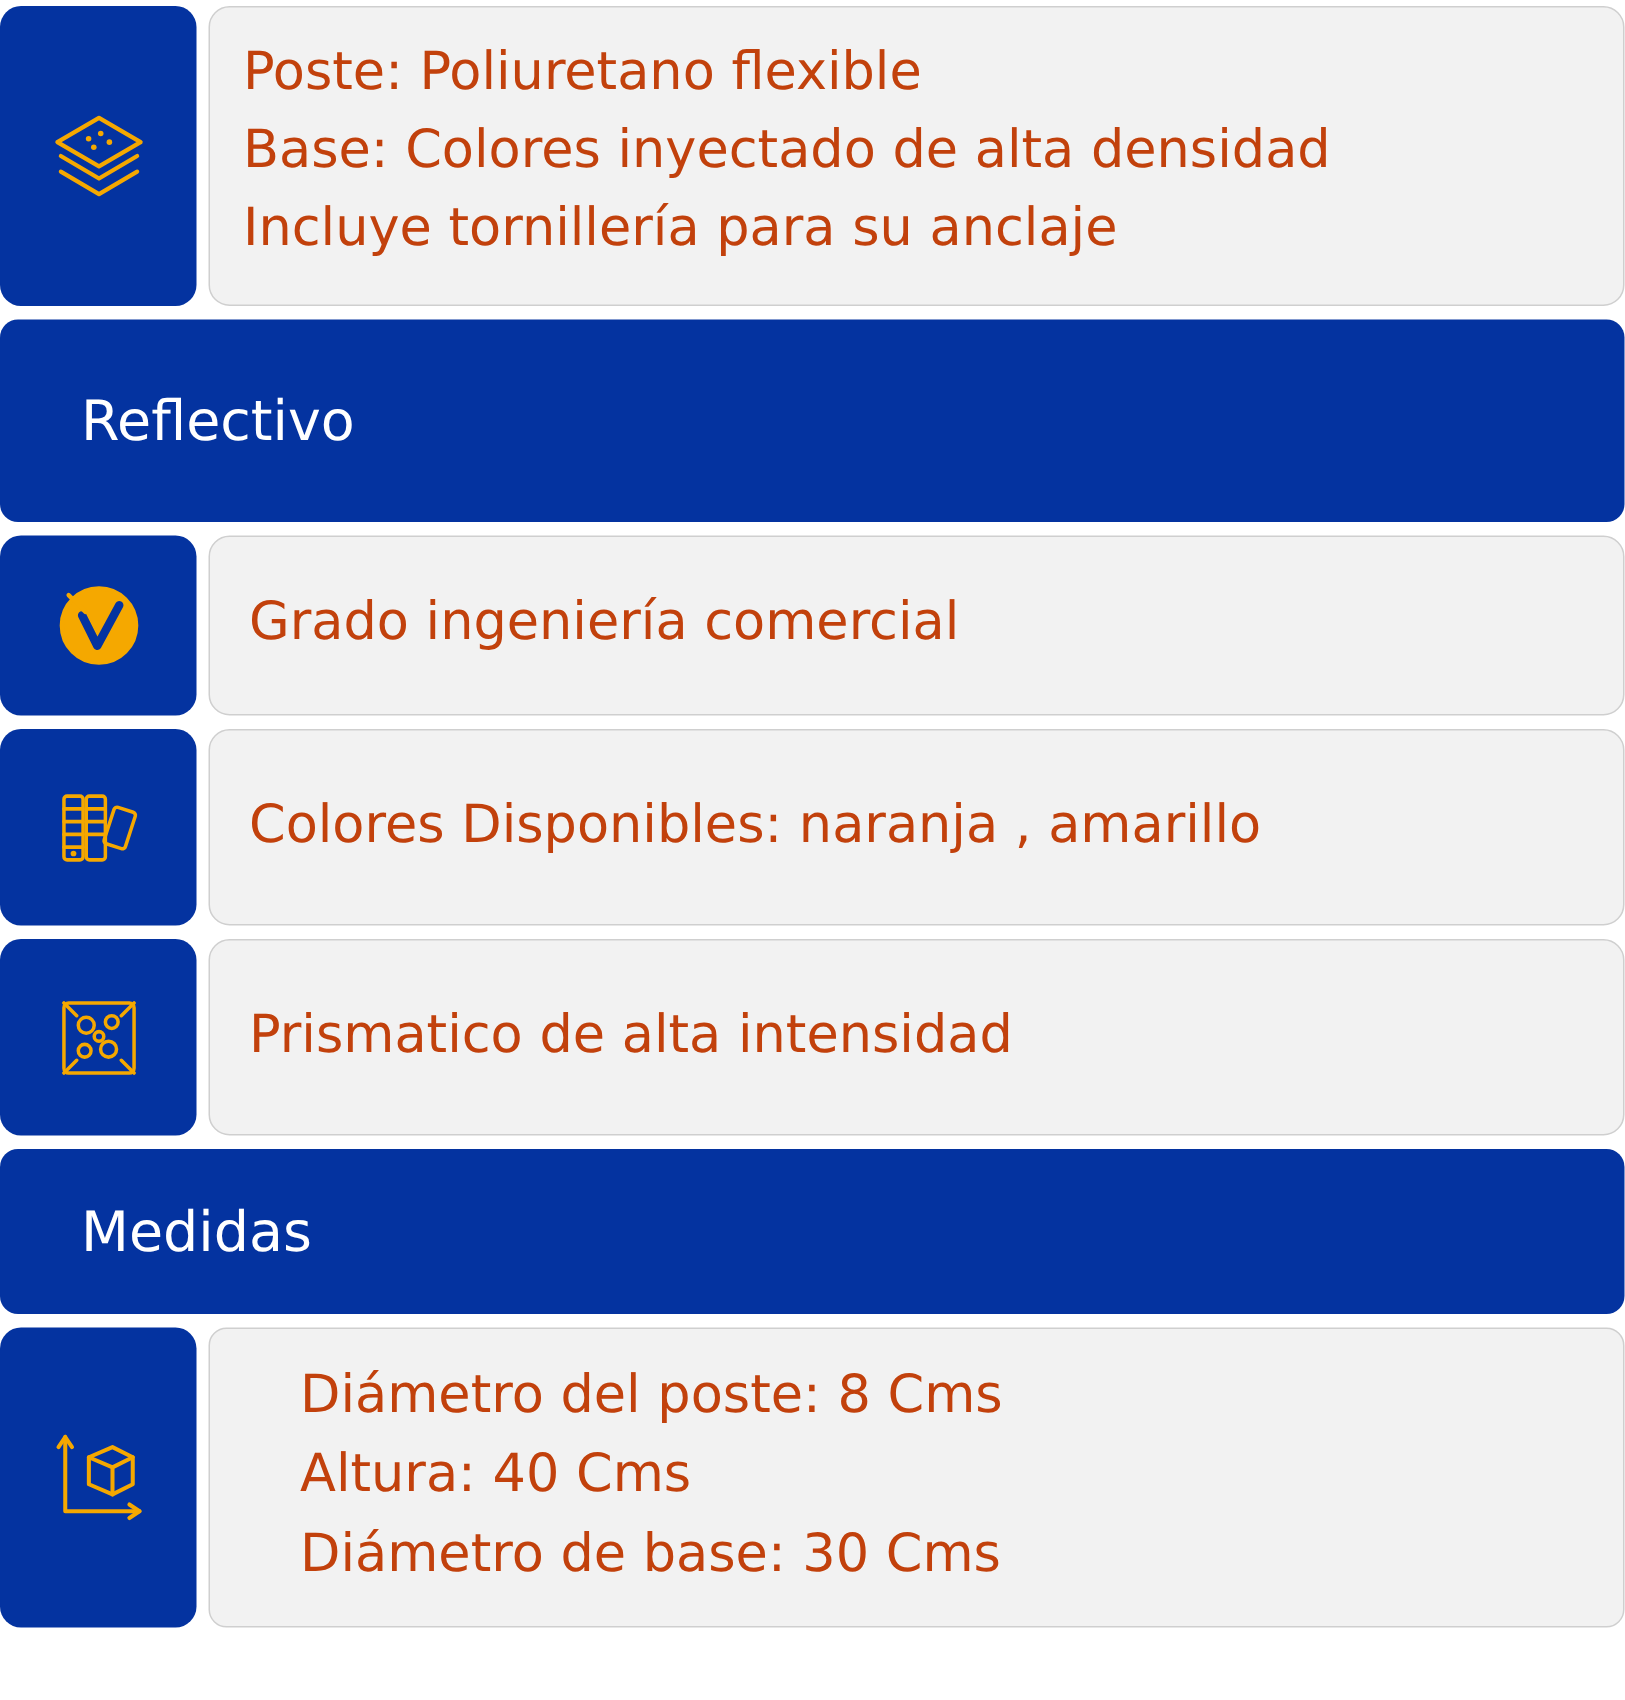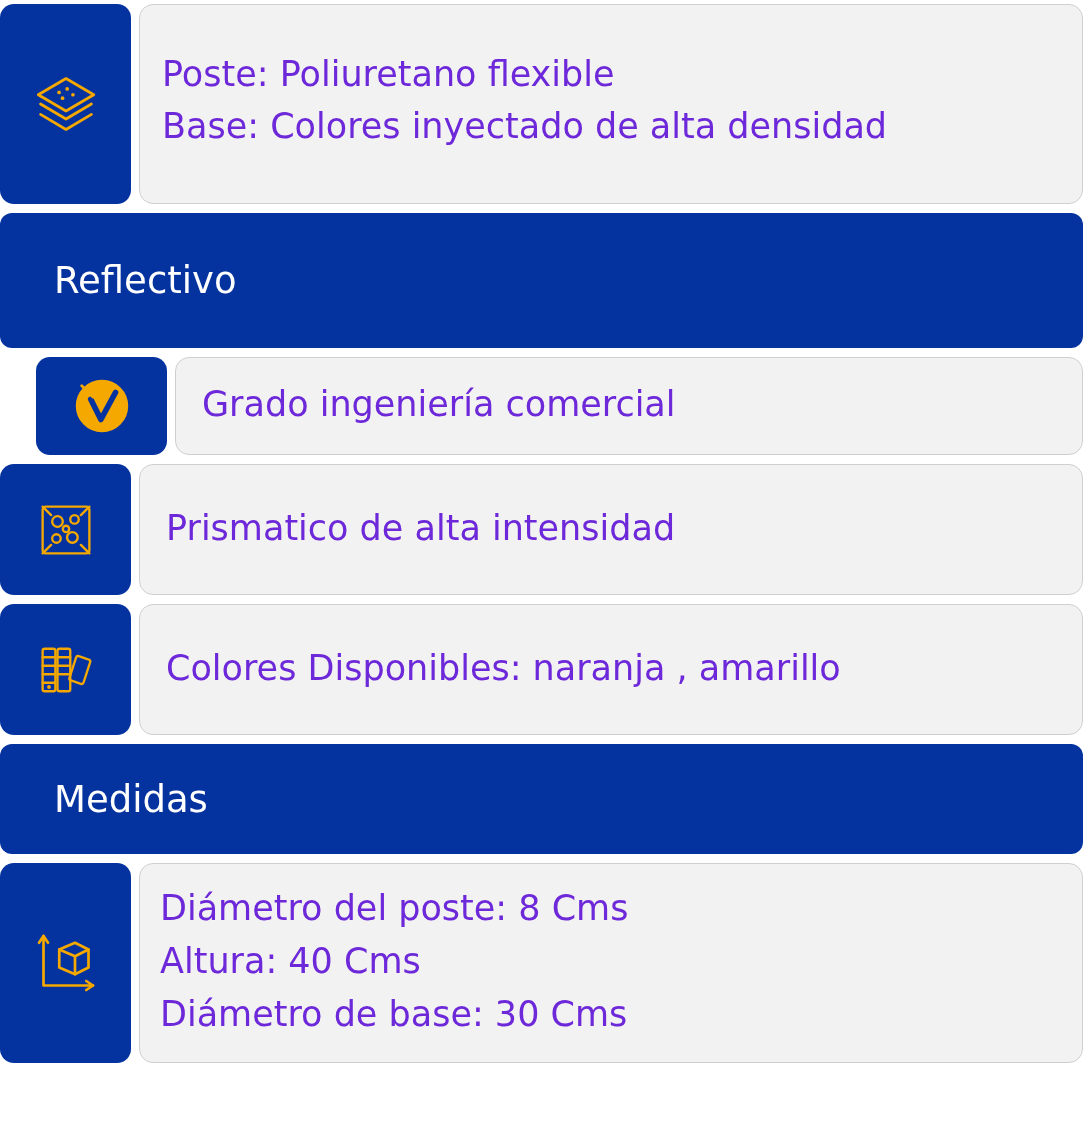--- a/index.html
+++ b/index.html
@@ -55,21 +55,21 @@
     display: flex;
     flex-direction: column;
     justify-content: center;
     padding: 6px 0 10px 22px;
     box-sizing: border-box;
   }
 
   .text-panel .line {
     font-size: 35px;
     line-height: 52px;
-    color: #6d28d9;
+    color: #c2410c;
     white-space: nowrap;
   }
 
   .text-panel.single .line {
     padding-left: 4px;
   }
 
   
   .section-bar {
     background: #0433a0;
@@ -78,28 +78,28 @@
     font-size: 37px;
     display: flex;
     align-items: center;
     padding-left: 54px;
     box-sizing: border-box;
   }
 
   
   .row-material { height: 200px; }
   .bar-reflectivo { height: 135px; }
-  .row-grado { height: 98px; padding-left: 36px; }
+  .row-grado { height: 120px; }
   .row-colores { height: 131px; }
   .row-prismatico { height: 131px; }
   .bar-medidas { height: 110px; }
   .row-medidas { height: 200px; }
 
   .row-material .text-panel { padding-top: 2px; }
-  .row-medidas .text-panel { padding-left: 20px; }
+  .row-medidas .text-panel { padding-left: 60px; border-radius: 12px; }
   .row-medidas .line { line-height: 53px; }
 </style>
 </head>
 <body>
 
 <div class="sheet">
 
   <div class="spec-row row-material">
     <div class="icon-tile">
       <span>
@@ -110,37 +110,56 @@
           <circle cx="26" cy="22" r="1.6" fill="#F5A800" stroke="none"></circle>
           <circle cx="33" cy="19" r="1.6" fill="#F5A800" stroke="none"></circle>
           <circle cx="38" cy="24" r="1.6" fill="#F5A800" stroke="none"></circle>
           <circle cx="29" cy="27" r="1.6" fill="#F5A800" stroke="none"></circle>
         </svg>
       </span>
     </div>
     <div class="text-panel">
       <div class="line">Poste: Poliuretano flexible</div>
       <div class="line">Base: Colores inyectado de alta densidad</div>
+      <div class="line">Incluye tornillería para su anclaje</div>
     </div>
   </div>
 
   <div class="section-bar bar-reflectivo">Reflectivo</div>
 
   <div class="spec-row row-grado">
     <div class="icon-tile">
       <span>
         <svg width="72" height="72" viewBox="0 0 64 64" fill="none" stroke="#F5A800" stroke-width="2.6" stroke-linejoin="round" stroke-linecap="round">
           <circle cx="32" cy="32" r="22" fill="#F5A800" stroke="#F5A800"></circle>
           <path d="M22 26 L31 44 L44 20" fill="none" stroke="#0433a0" stroke-width="5"></path>
           <path d="M14 14 L24 24" stroke="#F5A800" stroke-width="2.6"></path>
         </svg>
       </span>
     </div>
     <div class="text-panel single">
       <div class="line">Grado ingeniería comercial</div>
+    </div>
+  </div>
+
+  <div class="spec-row row-colores">
+    <div class="icon-tile">
+      <span>
+        <svg width="68" height="68" viewBox="0 0 64 64" fill="none" stroke="#F5A800" stroke-width="2.2" stroke-linejoin="round" stroke-linecap="round">
+          <rect x="10" y="12" width="12" height="40" rx="2"></rect>
+          <rect x="24" y="12" width="12" height="40" rx="2"></rect>
+          <rect x="38" y="20" width="14" height="24" rx="2" transform="rotate(18 45 32)"></rect>
+          <path d="M10 20 H22 M10 28 H22 M10 36 H22 M10 44 H22"></path>
+          <path d="M24 20 H36 M24 28 H36 M24 36 H36"></path>
+          <circle cx="16" cy="48" r="1.8" fill="#F5A800" stroke="none"></circle>
+        </svg>
+      </span>
+    </div>
+    <div class="text-panel single">
+      <div class="line">Colores Disponibles: naranja , amarillo</div>
     </div>
   </div>
 
   <div class="spec-row row-prismatico">
     <div class="icon-tile">
       <span>
         <svg width="68" height="68" viewBox="0 0 64 64" fill="none" stroke="#F5A800" stroke-width="2.2" stroke-linejoin="round" stroke-linecap="round">
           <rect x="10" y="10" width="44" height="44" rx="3"></rect>
           <path d="M10 10 L18 18 M54 10 L46 18 M10 54 L18 46 M54 54 L46 46"></path>
           <circle cx="24" cy="24" r="5"></circle>
@@ -149,38 +168,20 @@
           <circle cx="38" cy="39" r="5"></circle>
           <circle cx="32" cy="31" r="3"></circle>
         </svg>
       </span>
     </div>
     <div class="text-panel single">
       <div class="line">Prismatico de alta intensidad</div>
     </div>
   </div>
 
-  <div class="spec-row row-colores">
-    <div class="icon-tile">
-      <span>
-        <svg width="68" height="68" viewBox="0 0 64 64" fill="none" stroke="#F5A800" stroke-width="2.2" stroke-linejoin="round" stroke-linecap="round">
-          <rect x="10" y="12" width="12" height="40" rx="2"></rect>
-          <rect x="24" y="12" width="12" height="40" rx="2"></rect>
-          <rect x="38" y="20" width="14" height="24" rx="2" transform="rotate(18 45 32)"></rect>
-          <path d="M10 20 H22 M10 28 H22 M10 36 H22 M10 44 H22"></path>
-          <path d="M24 20 H36 M24 28 H36 M24 36 H36"></path>
-          <circle cx="16" cy="48" r="1.8" fill="#F5A800" stroke="none"></circle>
-        </svg>
-      </span>
-    </div>
-    <div class="text-panel single">
-      <div class="line">Colores Disponibles: naranja , amarillo</div>
-    </div>
-  </div>
-
   <div class="section-bar bar-medidas">Medidas</div>
 
   <div class="spec-row row-medidas">
     <div class="icon-tile">
       <span>
         <svg width="72" height="72" viewBox="0 0 64 64" fill="none" stroke="#F5A800" stroke-width="2.4" stroke-linejoin="round" stroke-linecap="round">
           <path d="M12 8 L12 52 L56 52"></path>
           <path d="M12 8 L8 14 M12 8 L16 14"></path>
           <path d="M56 52 L50 48 M56 52 L50 56"></path>
           <path d="M26 20 L40 14 L52 20 L52 36 L40 42 L26 36 Z"></path>

